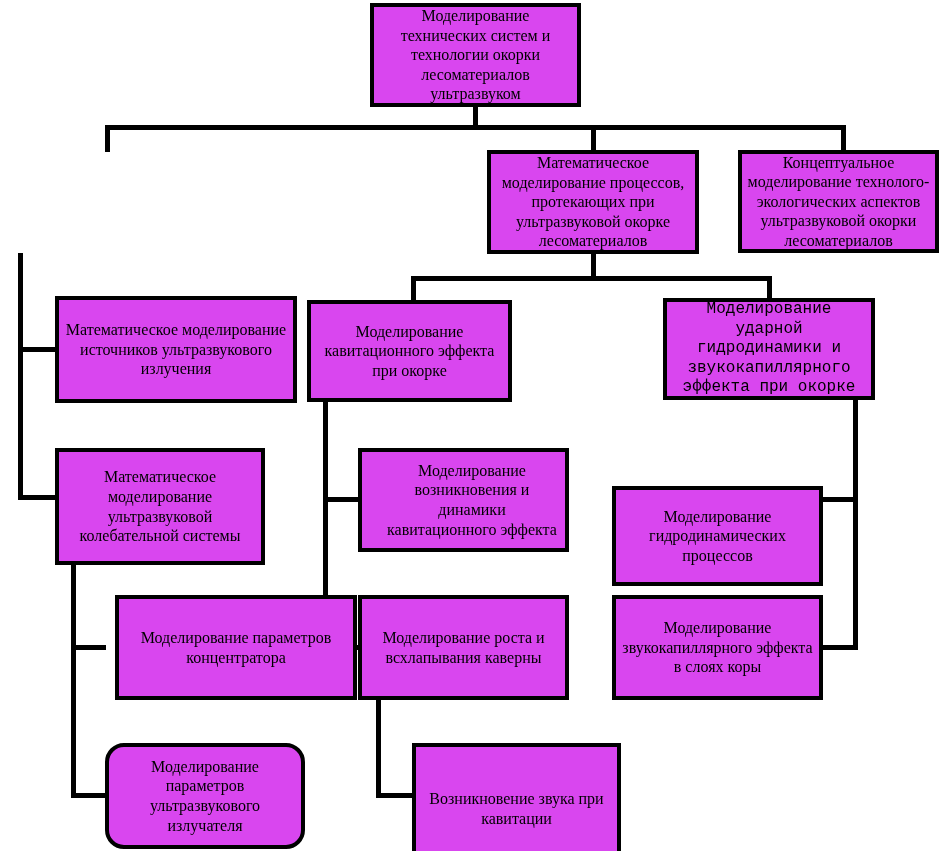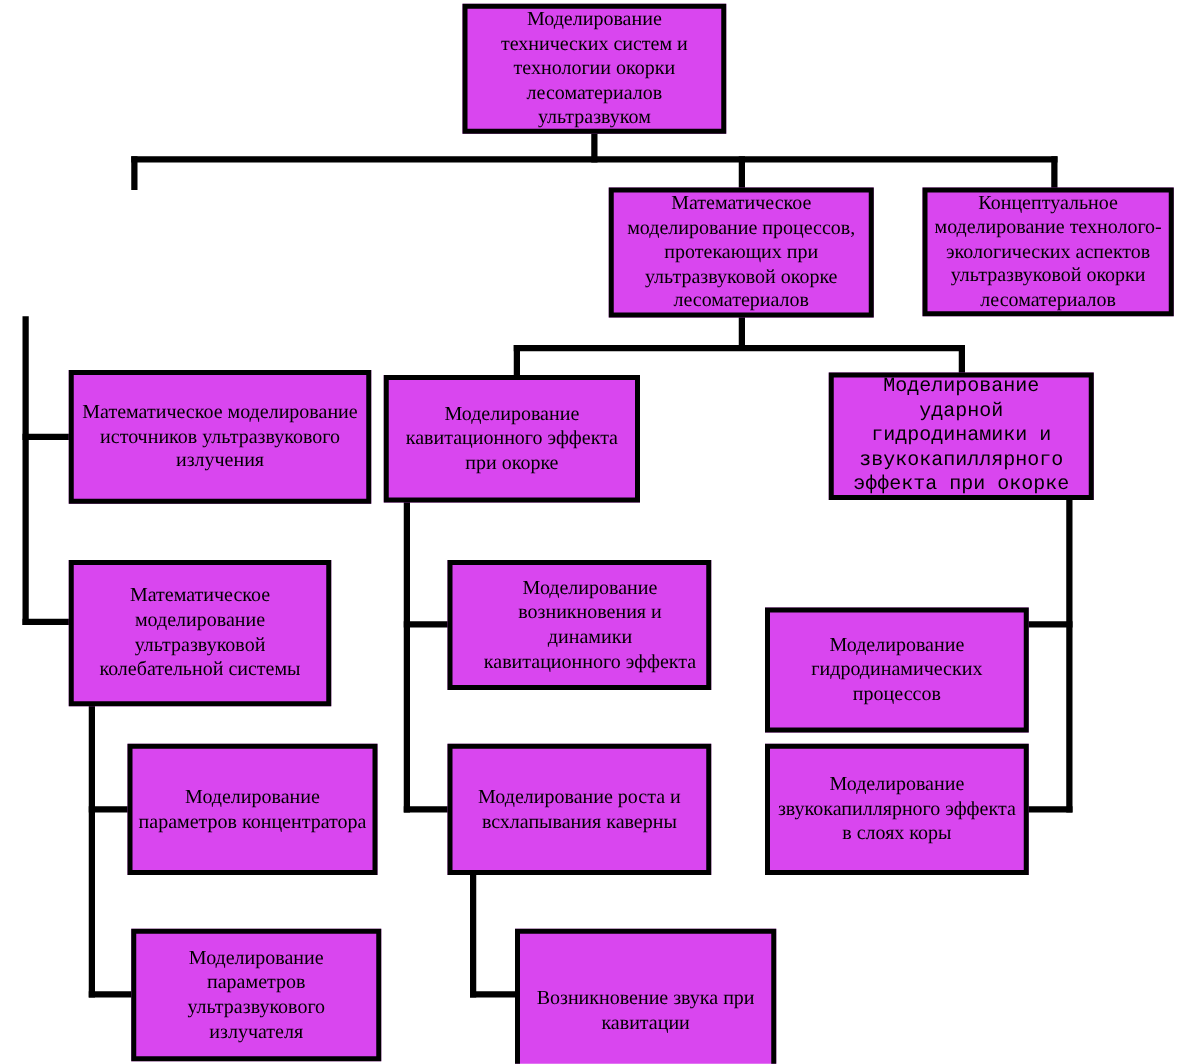--- a/index.html
+++ b/index.html
@@ -84,25 +84,25 @@
   </div>
 
   <div class="node" style="left:55px; top:296px; width:242px; height:107px;">
     <span>Математическое моделирование источников ультразвукового излучения</span>
   </div>
 
   <div class="node" style="left:55px; top:448px; width:210px; height:117px;">
     <span>Математическое моделирование ультразвуковой колебательной системы</span>
   </div>
 
-  <div class="node" style="left:102px; top:595px; width:200px; height:105px;">
+  <div class="node" style="left:115px; top:595px; width:242px; height:105px;">
     <span>Моделирование параметров концентратора</span>
   </div>
 
-  <div class="node" style="left:105px; top:743px; width:200px; height:106px;">
+  <div class="node" style="left:105px; top:743px; width:200px; height:106px;border-radius:19px;">
     <span>Моделирование параметров ультразвукового излучателя</span>
   </div>
 
   <div class="node" style="left:307px; top:300px; width:205px; height:102px;">
     <span>Моделирование кавитационного эффекта при окорке</span>
   </div>
 
   <div class="node" style="left:358px; top:448px; width:211px; height:104px;padding-left:20px;">
     <span>Моделирование возникновения и динамики кавитационного эффекта</span>
   </div>

